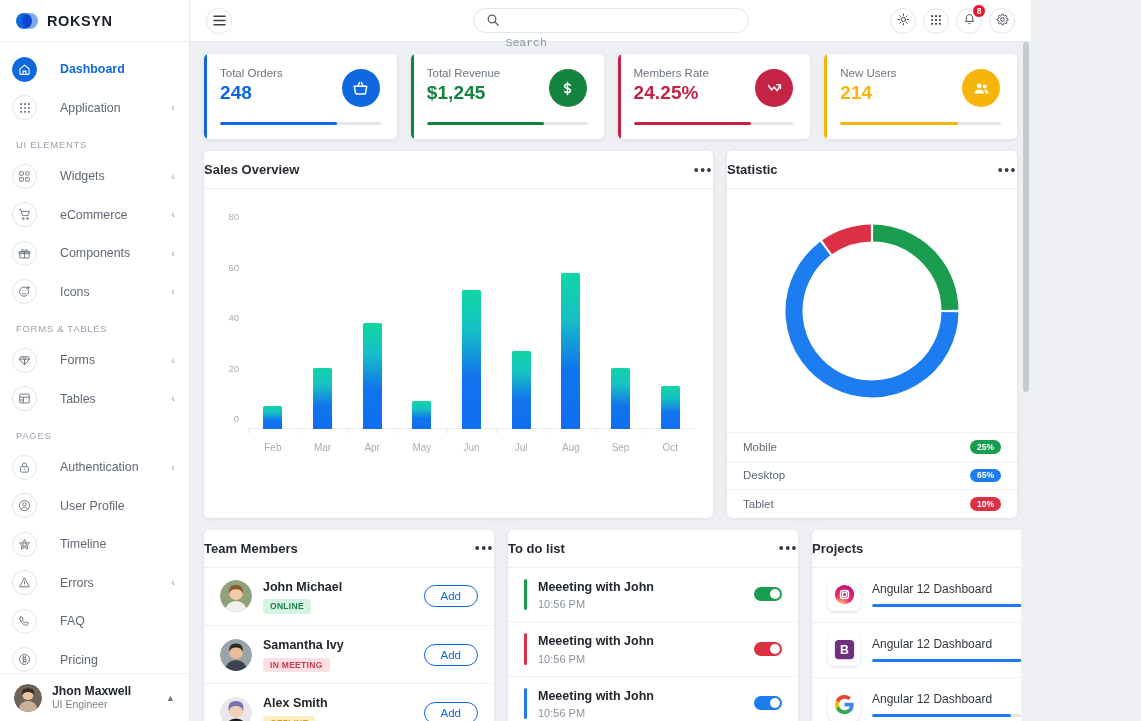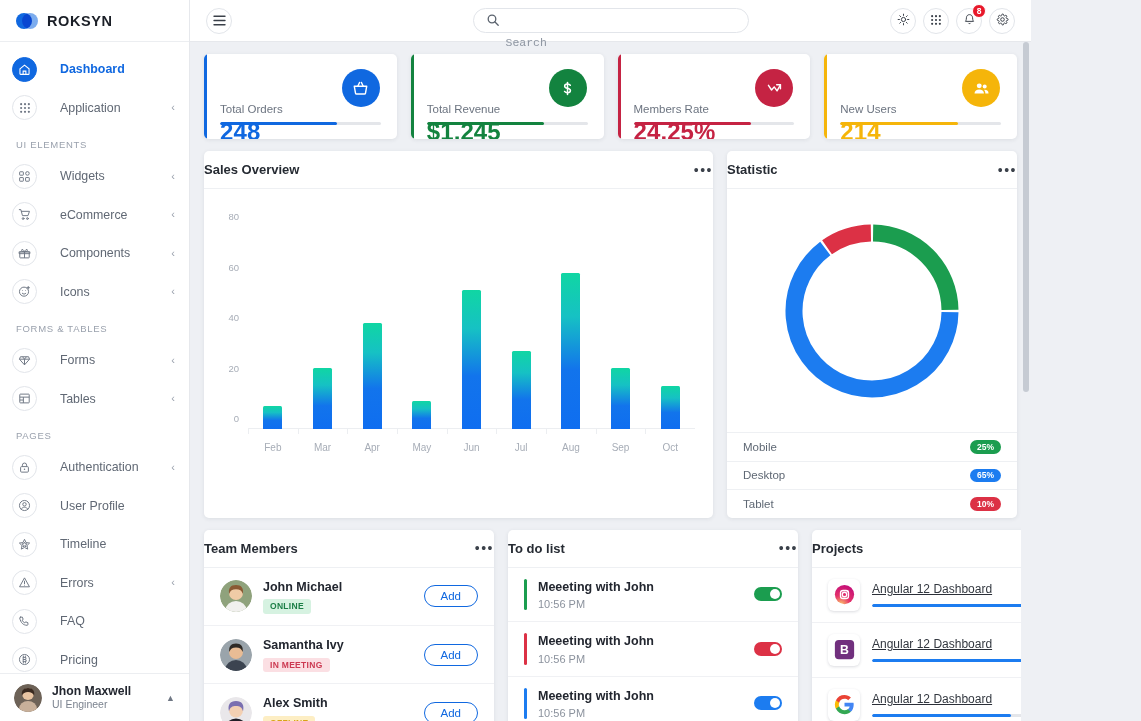--- a/index.html
+++ b/index.html
@@ -92,22 +92,22 @@
   .stats-row { display: flex; gap: 14px; margin-bottom: 12px; }
   .stat-card {
     flex: 1 1 0; background: #fff; border-radius: 5px; height: 85px;
     box-shadow: 0 1px 4px rgba(30,40,60,.09); position: relative; overflow: hidden;
     padding: 13px 16px 0 16px;
   }
   .stat-card::before {
     content: ""; position: absolute; left: 0; top: 0; bottom: 0; width: 3px;
     background: var(--ac);
   }
-  .stat-label { font-size: 11.5px; color: #6c7480; margin-top: 36px; }
-  .stat-value { font-size: 24px; font-weight: bold; color: var(--ac); margin-top: 3px; letter-spacing: .1px; }
+  .stat-label { font-size: 11.5px; color: #6c7480; }
+  .stat-value { font-size: 19px; font-weight: bold; color: var(--ac); margin-top: 3px; letter-spacing: .1px; }
   .stat-ico {
     position: absolute; right: 17px; top: 15px; width: 38px; height: 38px;
     border-radius: 50%; background: var(--ac); color: #fff;
     display: flex; align-items: center; justify-content: center;
   }
   .stat-bar {
     position: absolute; left: 16px; right: 16px; bottom: 14px; height: 3.5px;
     background: #e4e6ea; border-radius: 2px; overflow: hidden;
   }
   .stat-bar i { display: block; height: 100%; background: var(--ac); border-radius: 2px; }
@@ -186,21 +186,20 @@
   .t-title { font-size: 12.5px; font-weight: bold; color: #22262f; line-height: 1.4; }
   .t-time { font-size: 11px; color: #8b929d; margin-top: 2px; }
   .toggle {
     margin-left: auto; width: 28px; height: 14px; border-radius: 8px; position: relative; cursor: pointer; flex: 0 0 28px;
   }
   .toggle i { position: absolute; top: 2px; right: 2px; width: 10px; height: 10px; border-radius: 50%; background: #fff; }
 
   .project {
     display: flex; align-items: center; gap: 12px; padding: 11px 16px;
     border-bottom: 1px solid #f0f1f4;
-    text-decoration: underline;
   }
   .project:last-child { border-bottom: 0; }
   .p-ico {
     width: 32px; height: 32px; border-radius: 6px; flex: 0 0 32px;
     display: flex; align-items: center; justify-content: center;
     box-shadow: 0 1px 3px rgba(30,40,60,.16); background: #fff;
   }
   .p-body { flex: 1 1 auto; min-width: 0; }
   .p-name { font-size: 12px; color: #32373f; }
   .p-bar { margin-top: 8px; height: 3.5px; background: #e4e6ea; border-radius: 2px; overflow: hidden; }

